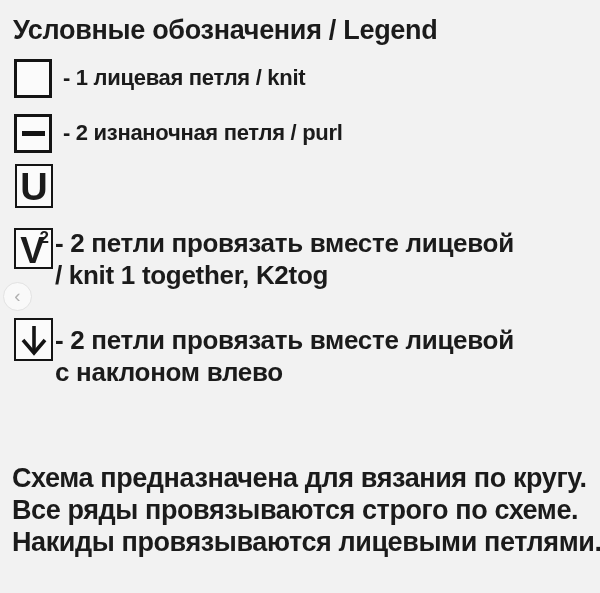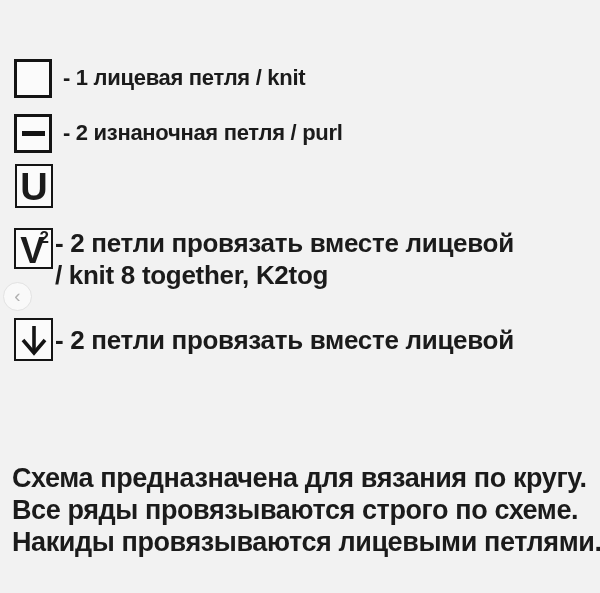--- a/index.html
+++ b/index.html
@@ -85,50 +85,52 @@
     white-space: nowrap;
   }
 
   .arrow-svg { display: block; }
 </style>
 </head>
 <body>
 
 <div class="page">
 
+  <div class="title">Условные обозначения / Legend</div>
 
   <div class="box box-knit"></div>
   <div class="leg-text t-knit">- 1 лицевая петля / knit</div>
 
   <div class="box box-purl">
     <span class="purl-dash"></span>
   </div>
   <div class="leg-text t-purl">- 2 изнаночная петля / purl</div>
 
   <div class="box box-yo">
     <span class="u-glyph">U</span>
   </div>
 
   <div class="box box-k2tog">
     <span class="v-glyph">V</span>
     <span class="sup-2">2</span>
   </div>
   <div class="leg-lines l-k2tog">
     <div>- 2 петли провязать вместе лицевой</div>
-    <div>/ knit 8 together, K2tog</div>
+    <div>/ knit 1 together, K2tog</div>
   </div>
 
   <div class="box box-ssk">
     <svg class="arrow-svg" width="30" height="34" viewBox="0 0 30 34">
       <line x1="15" y1="3" x2="15" y2="29" stroke="#141414" stroke-width="3.6"></line>
       <polyline points="4,17 15,30 26,17" fill="none" stroke="#141414" stroke-width="3.6"></polyline>
     </svg>
   </div>
   <div class="leg-lines l-ssk">
     <div>- 2 петли провязать вместе лицевой</div>
+    <div>с наклоном влево</div>
   </div>
 
   <button class="carousel-prev">
     <span class="chev">‹</span>
   </button>
 
   <div class="footer">
     <div>Схема предназначена для вязания по кругу.</div>
     <div>Все ряды провязываются строго по схеме.</div>
     <div>Накиды провязываются лицевыми петлями.</div>

